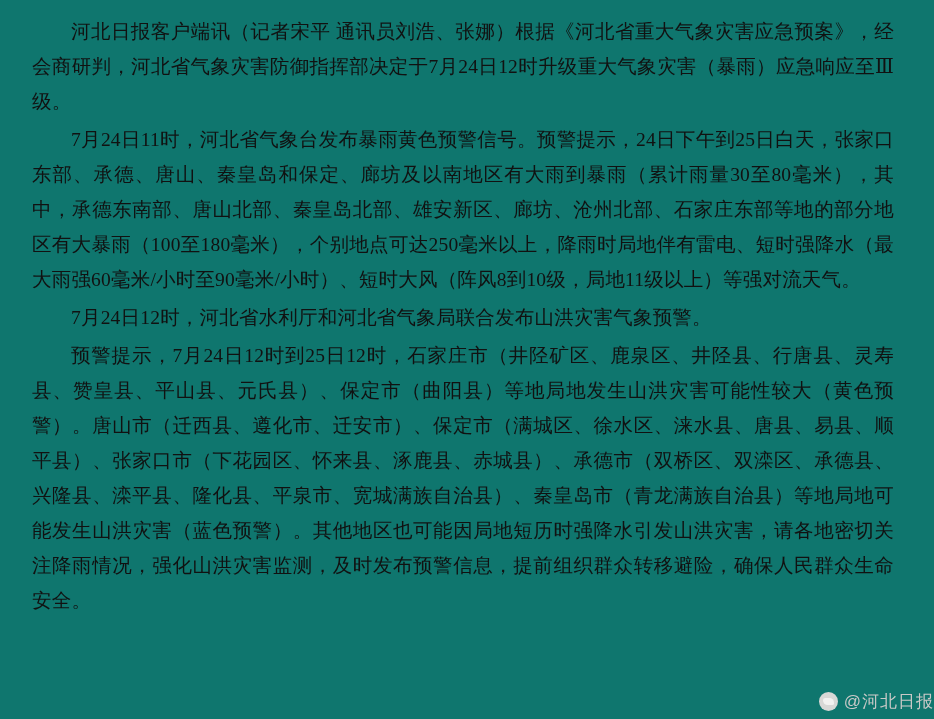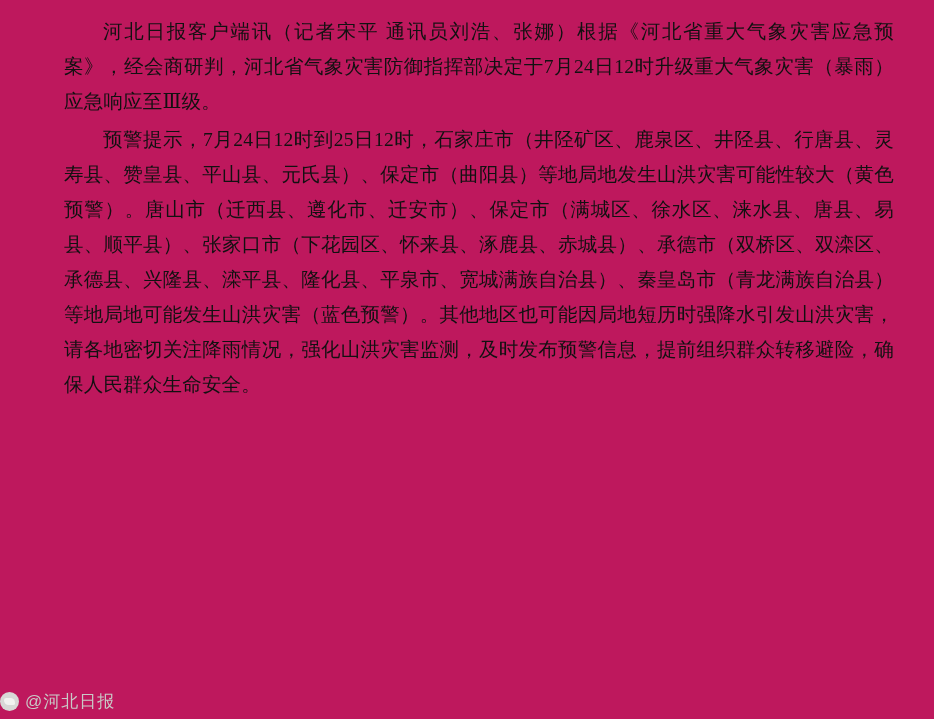--- a/index.html
+++ b/index.html
@@ -12,22 +12,22 @@
     background: #f7f7f5;
     font-family: "Liberation Serif", "DejaVu Serif", serif;
     color: #1b1b1b;
     overflow: hidden;
     position: relative;
   }
   .page {
     box-sizing: border-box;
     width: 934px;
     height: 719px;
-    padding: 14px 40px 0 64px;
-    background: #be185d;
+    padding: 14px 40px 0 32px;
+    background: #0f766e;
     position: relative;
   }
   .para {
     font-size: 19.5px;
     line-height: 35px;
     text-align: justify;
     text-justify: inter-ideograph;
     text-indent: 2em;
     margin: 0 0 3px 0;
     letter-spacing: 0.2px;
@@ -38,21 +38,21 @@
     left: 0;
     right: 0;
     bottom: 6px;
     text-align: center;
     font-family: "Liberation Sans", sans-serif;
     font-size: 17px;
     color: #c9c9c7;
     letter-spacing: 1px;
     display: flex;
     align-items: center;
-    justify-content: flex-start;
+    justify-content: flex-end;
     gap: 6px;
     user-select: none;
   }
   .wm-icon {
     display: inline-block;
     width: 19px;
     height: 19px;
     border-radius: 50%;
     background: #d8d8d6;
     position: relative;
@@ -75,20 +75,22 @@
     height: 719px;
     background: transparent;
   }
 </style>
 </head>
 <body>
 
 <div class="page">
 
   <p class="para">河北日报客户端讯（记者宋平 通讯员刘浩、张娜）根据《河北省重大气象灾害应急预案》，经会商研判，河北省气象灾害防御指挥部决定于7月24日12时升级重大气象灾害（暴雨）应急响应至Ⅲ级。</p>
+  <p class="para">7月24日11时，河北省气象台发布暴雨黄色预警信号。预警提示，24日下午到25日白天，张家口东部、承德、唐山、秦皇岛和保定、廊坊及以南地区有大雨到暴雨（累计雨量30至80毫米），其中，承德东南部、唐山北部、秦皇岛北部、雄安新区、廊坊、沧州北部、石家庄东部等地的部分地区有大暴雨（100至180毫米），个别地点可达250毫米以上，降雨时局地伴有雷电、短时强降水（最大雨强60毫米/小时至90毫米/小时）、短时大风（阵风8到10级，局地11级以上）等强对流天气。</p>
+  <p class="para">7月24日12时，河北省水利厅和河北省气象局联合发布山洪灾害气象预警。</p>
   <p class="para">预警提示，7月24日12时到25日12时，石家庄市（井陉矿区、鹿泉区、井陉县、行唐县、灵寿县、赞皇县、平山县、元氏县）、保定市（曲阳县）等地局地发生山洪灾害可能性较大（黄色预警）。唐山市（迁西县、遵化市、迁安市）、保定市（满城区、徐水区、涞水县、唐县、易县、顺平县）、张家口市（下花园区、怀来县、涿鹿县、赤城县）、承德市（双桥区、双滦区、承德县、兴隆县、滦平县、隆化县、平泉市、宽城满族自治县）、秦皇岛市（青龙满族自治县）等地局地可能发生山洪灾害（蓝色预警）。其他地区也可能因局地短历时强降水引发山洪灾害，请各地密切关注降雨情况，强化山洪灾害监测，及时发布预警信息，提前组织群众转移避险，确保人民群众生命安全。</p>
 
   <div class="watermark">
     <span class="wm-icon"></span>
     <span>@河北日报</span>
   </div>
 
   <div class="scroll-hint"></div>
 </div>
 

